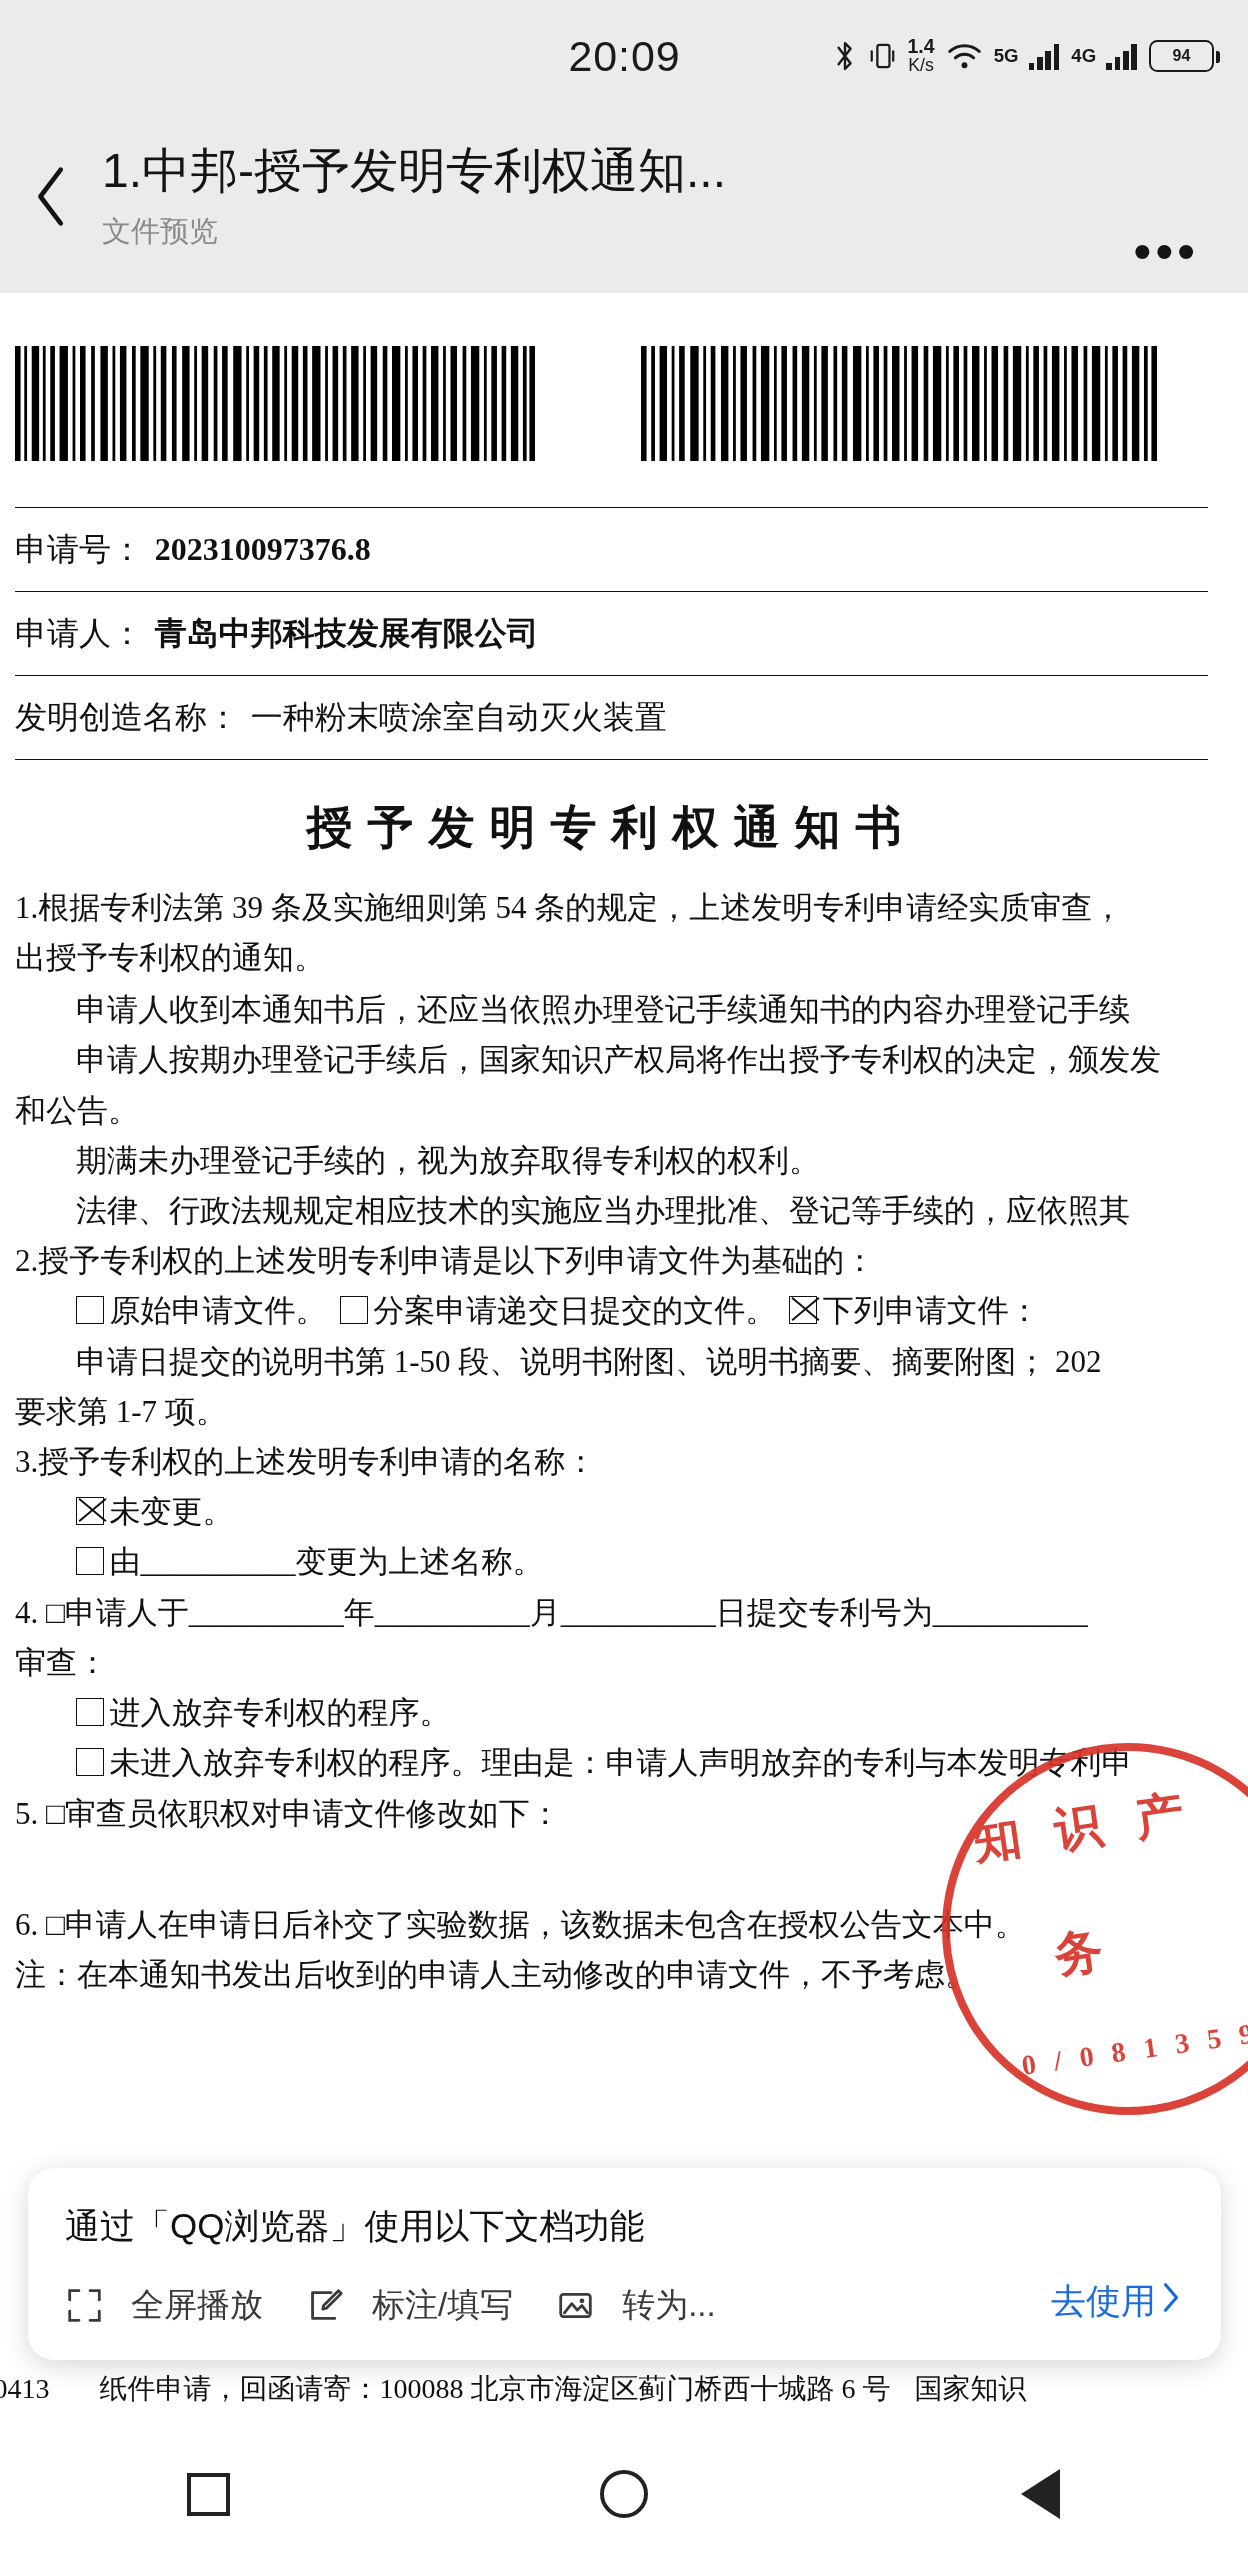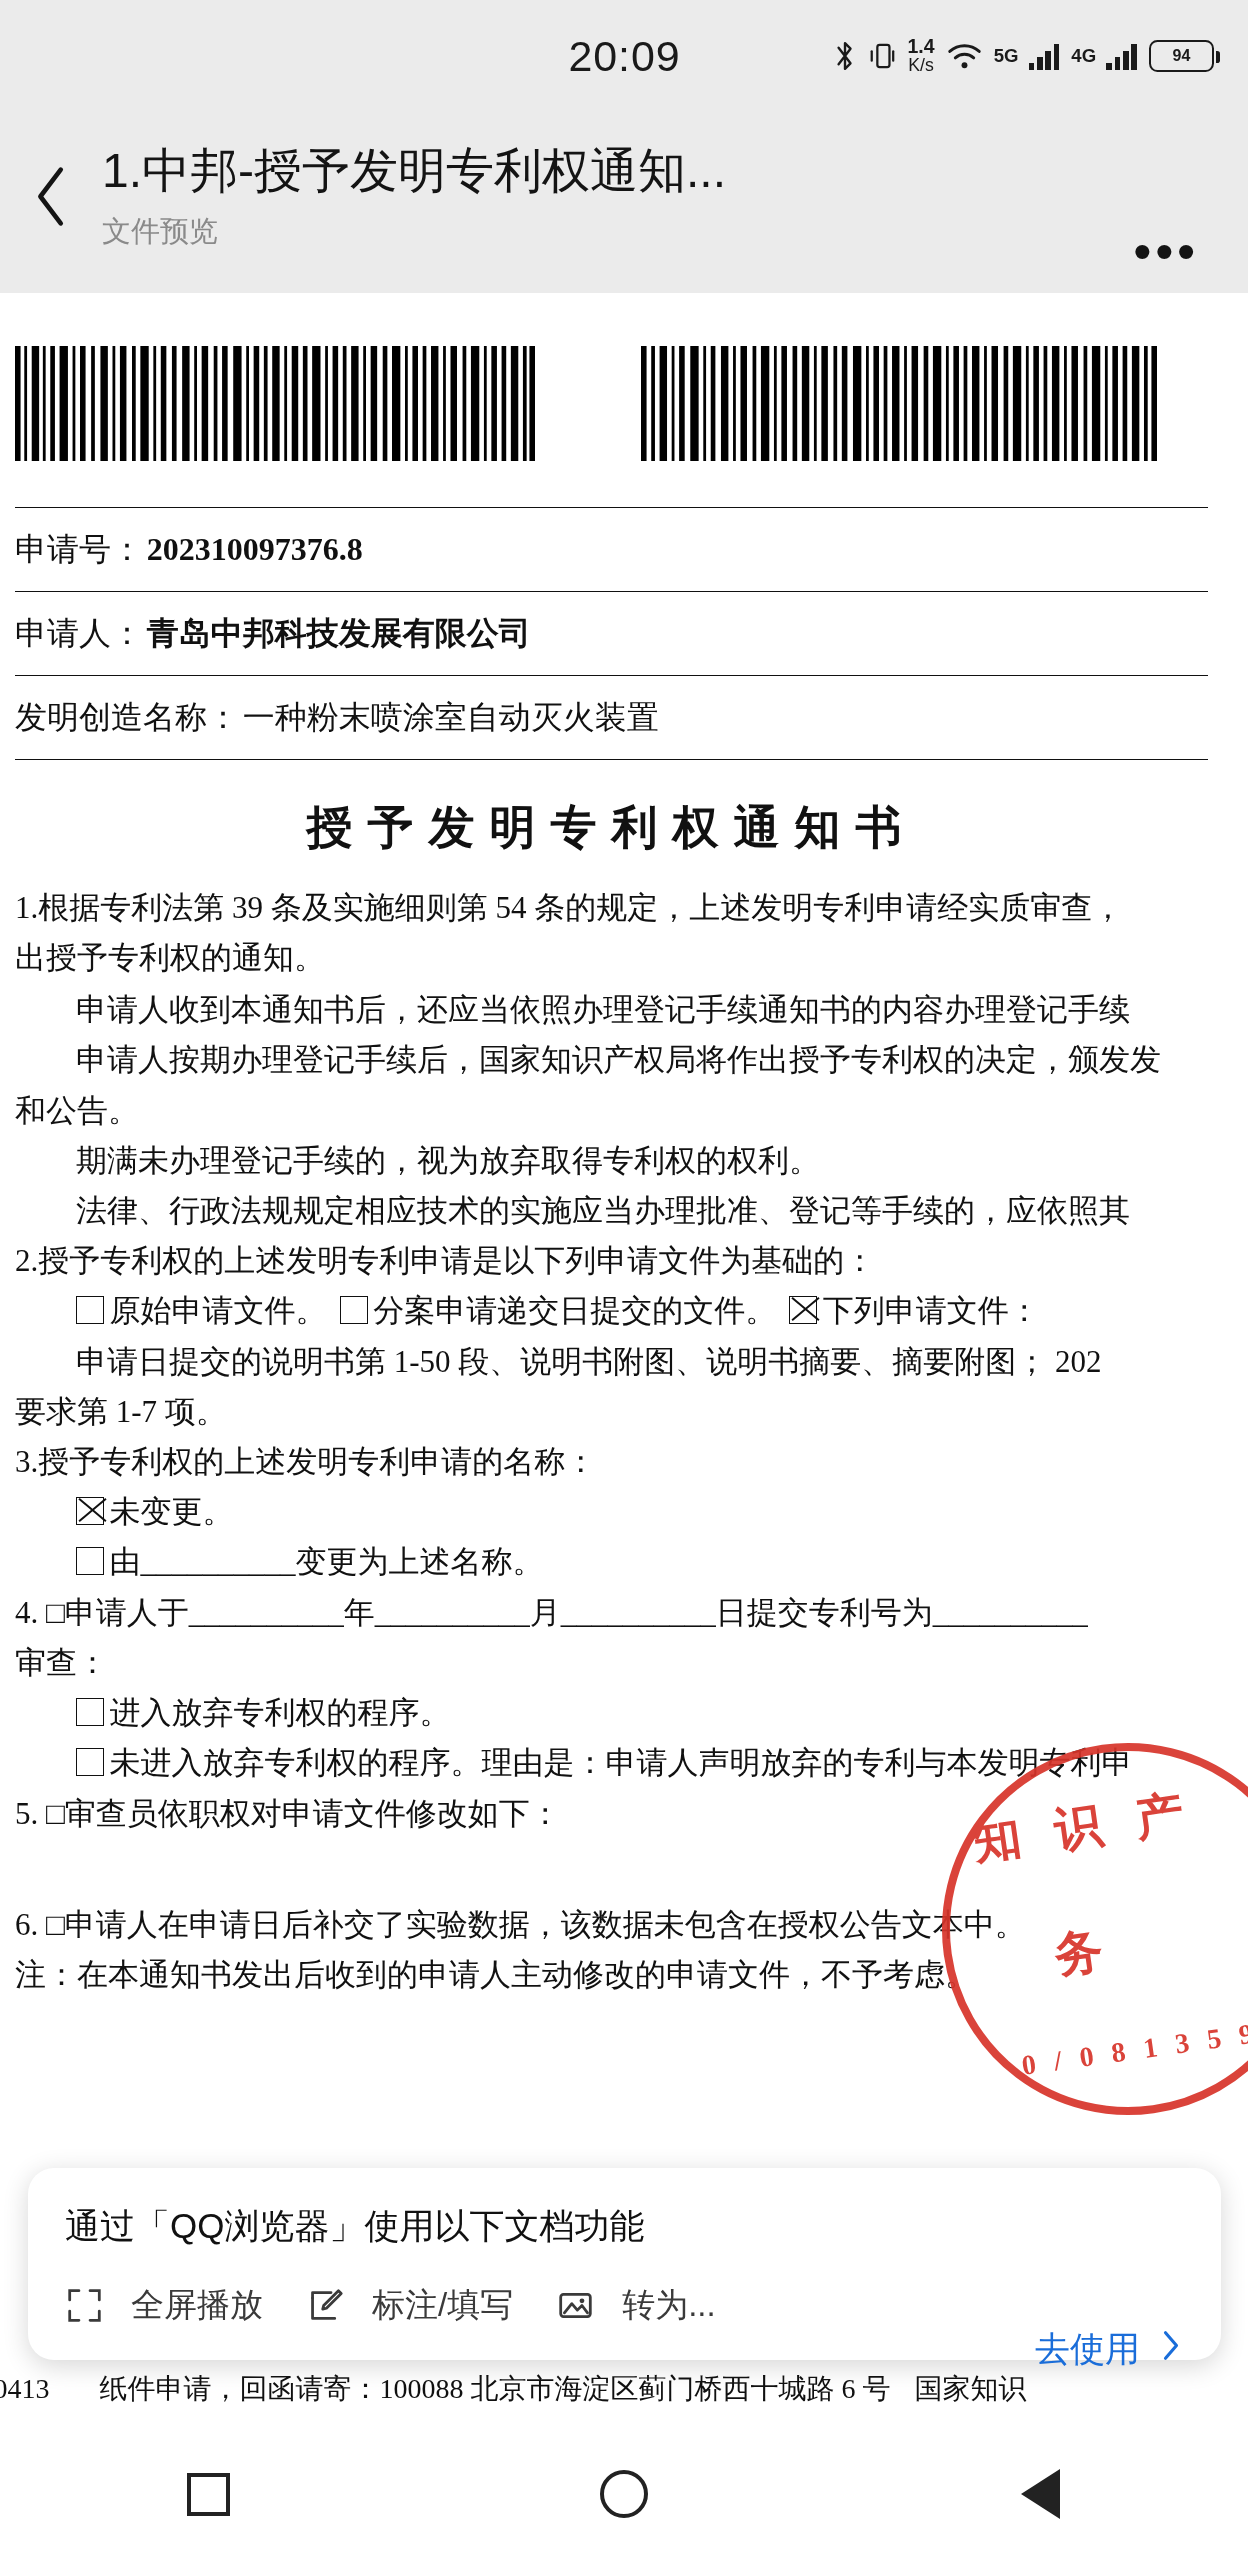--- a/index.html
+++ b/index.html
@@ -151,20 +151,21 @@
   .sep-line { border-top: 1.9px solid #111; margin-top: 7.4px; }
   .sep-line2 { border-top: 1.9px solid #111; }
 
   .field-row {
     display: flex;
     align-items: baseline;
     font-size: 32px;
     color: #111;
     padding: 20.4px 0 18.6px 0;
     position: relative;
+    gap: 8px;
   }
   .field-row .lbl { font-family: "Liberation Serif", serif; }
   .field-row .val { font-family: "Liberation Serif", serif; font-weight: 700; margin-left: 3.7px; }
   .field-row .right {
     position: absolute; right: -9.3px; top: 20.4px;
     font-family: "Liberation Serif", serif;
     white-space: nowrap;
   }
   .field-row .right b { font-weight: 700; }
 
@@ -272,24 +273,23 @@
     font-size: 33px;
     color: #3a3a3a;
   }
   .act .ic { width: 39px; height: 39px; display: flex; align-items: center; justify-content: center; }
   .card-cta {
     position: absolute;
     right: 39px;
     top: 110px;
     display: flex;
     align-items: center;
-    gap: 20px;
+    gap: 4px;
     color: #1a6dd9;
     font-size: 35px;
-    margin-top: 48px;
   }
 
   
   .navbar {
     position: absolute;
     left: 0; right: 0; bottom: 0;
     height: 164px;
     background: #ffffff;
     display: flex;
     align-items: center;

